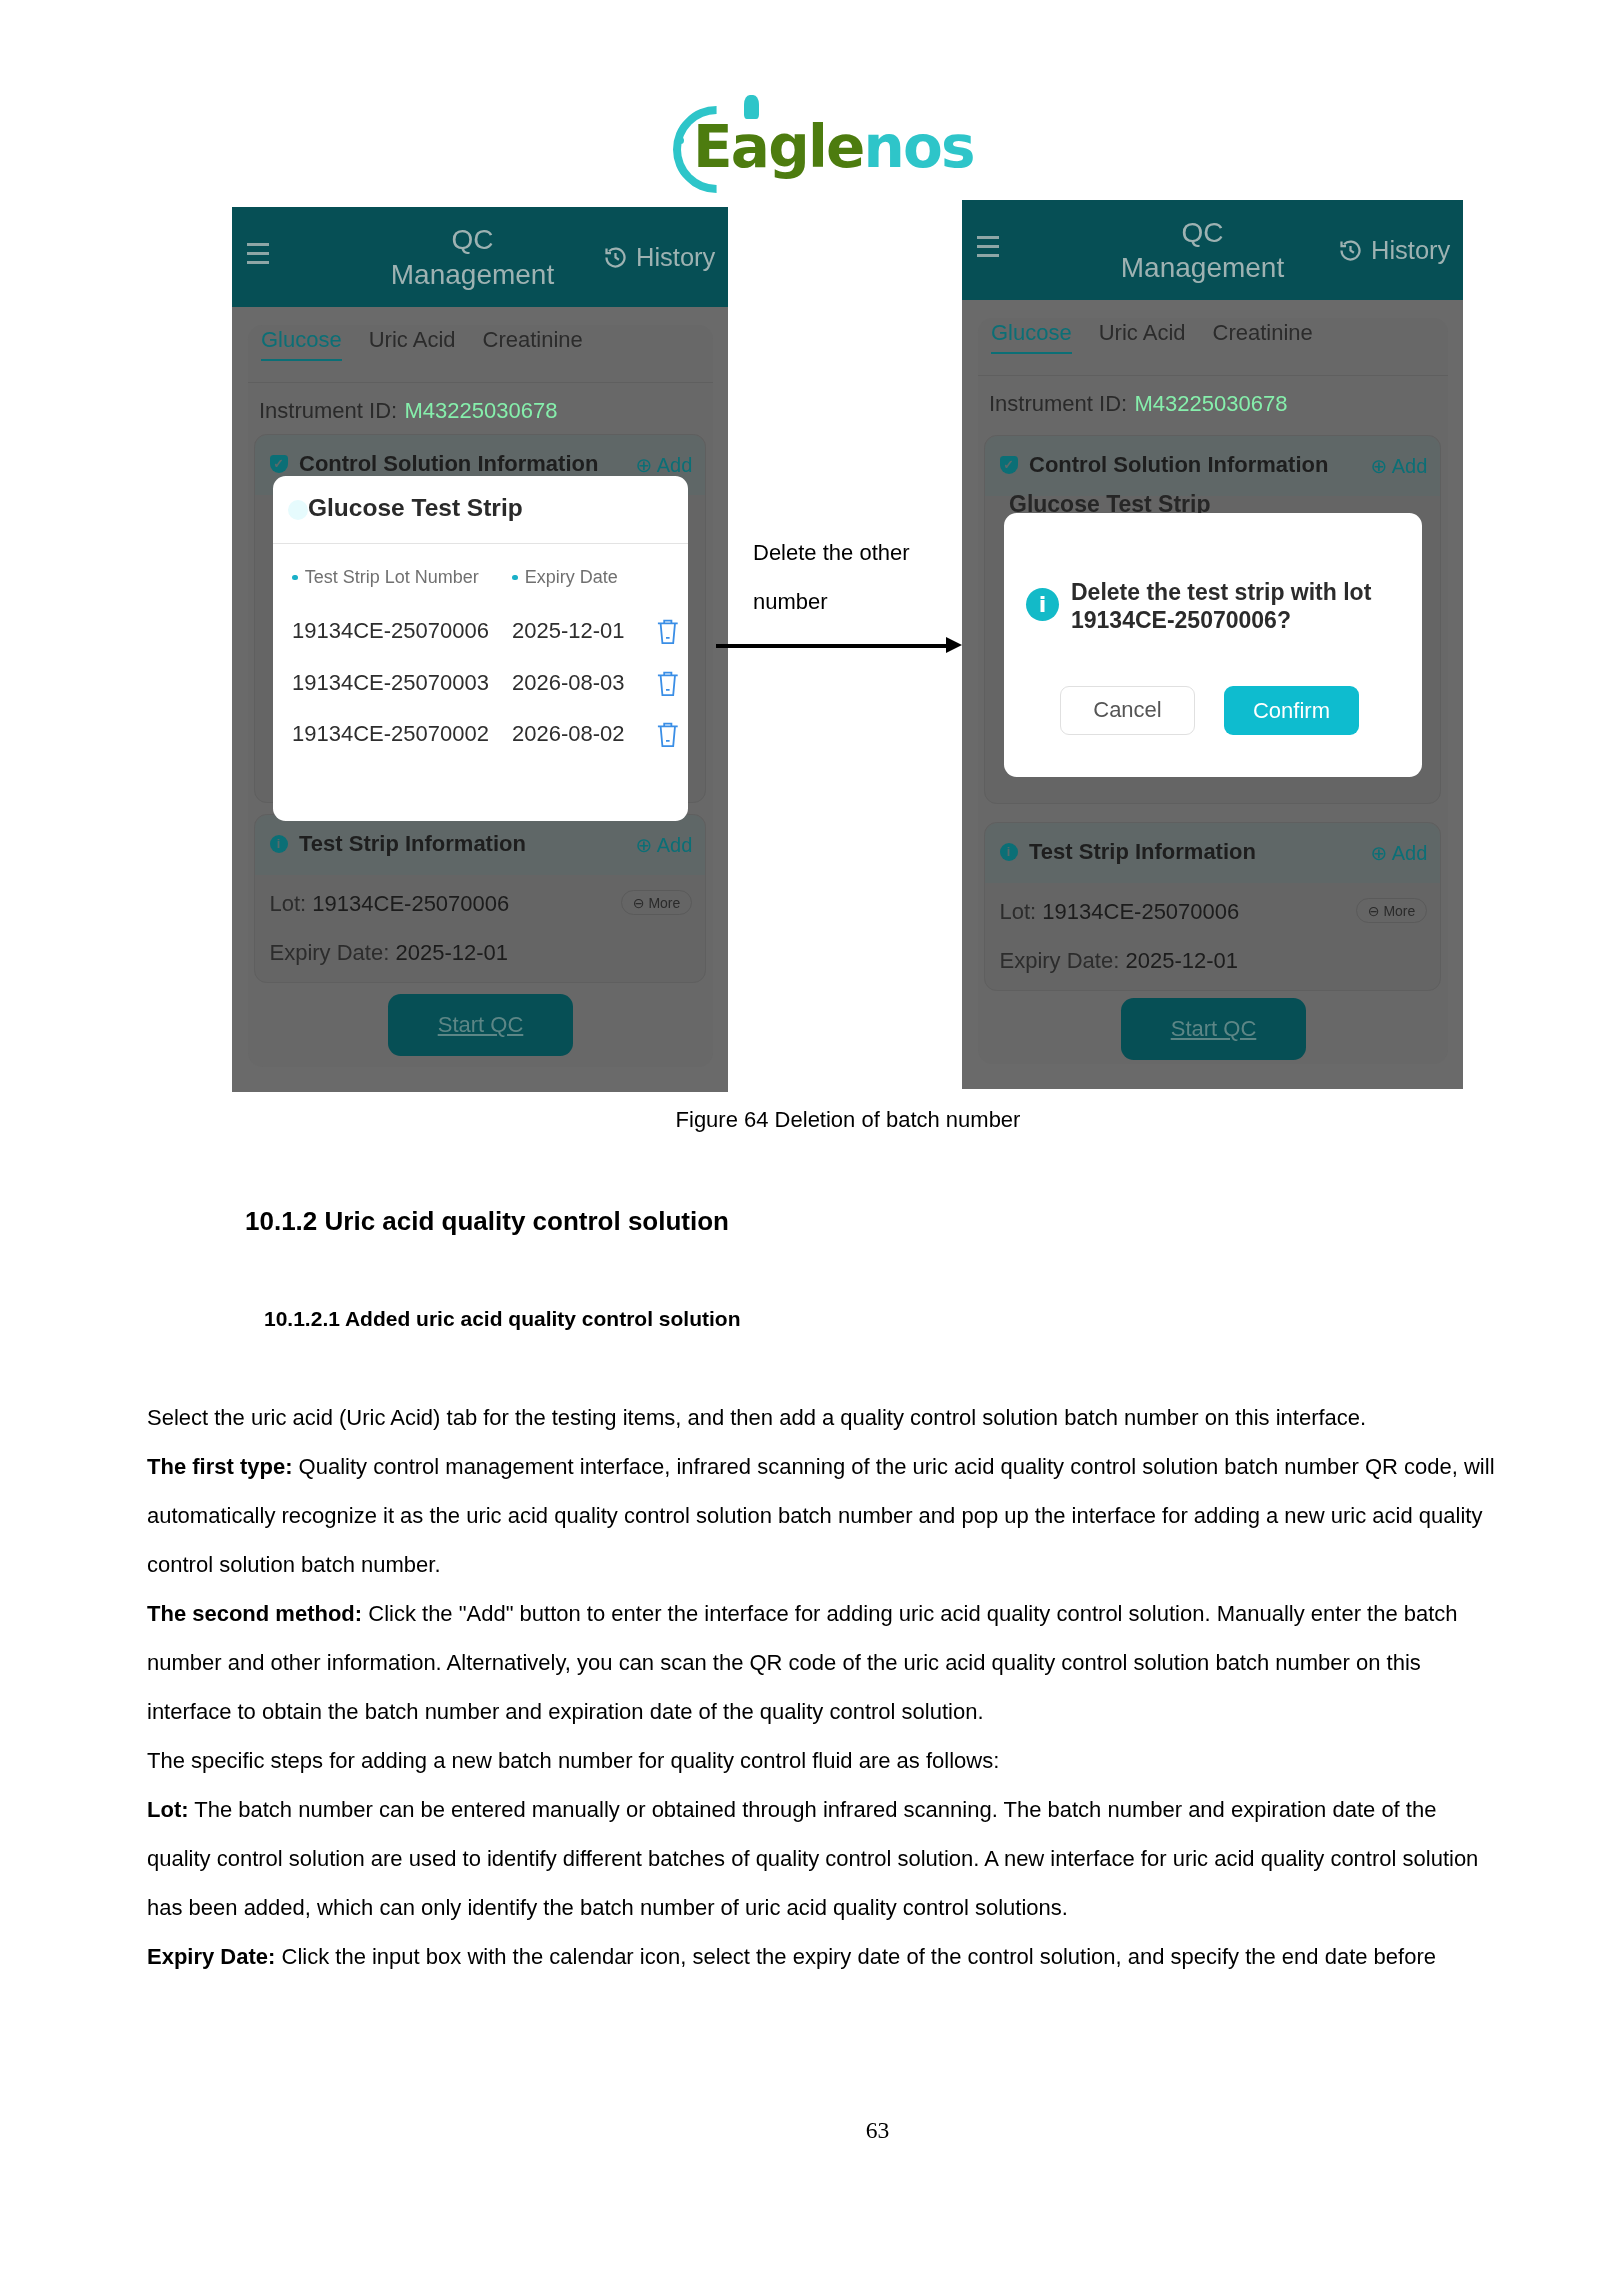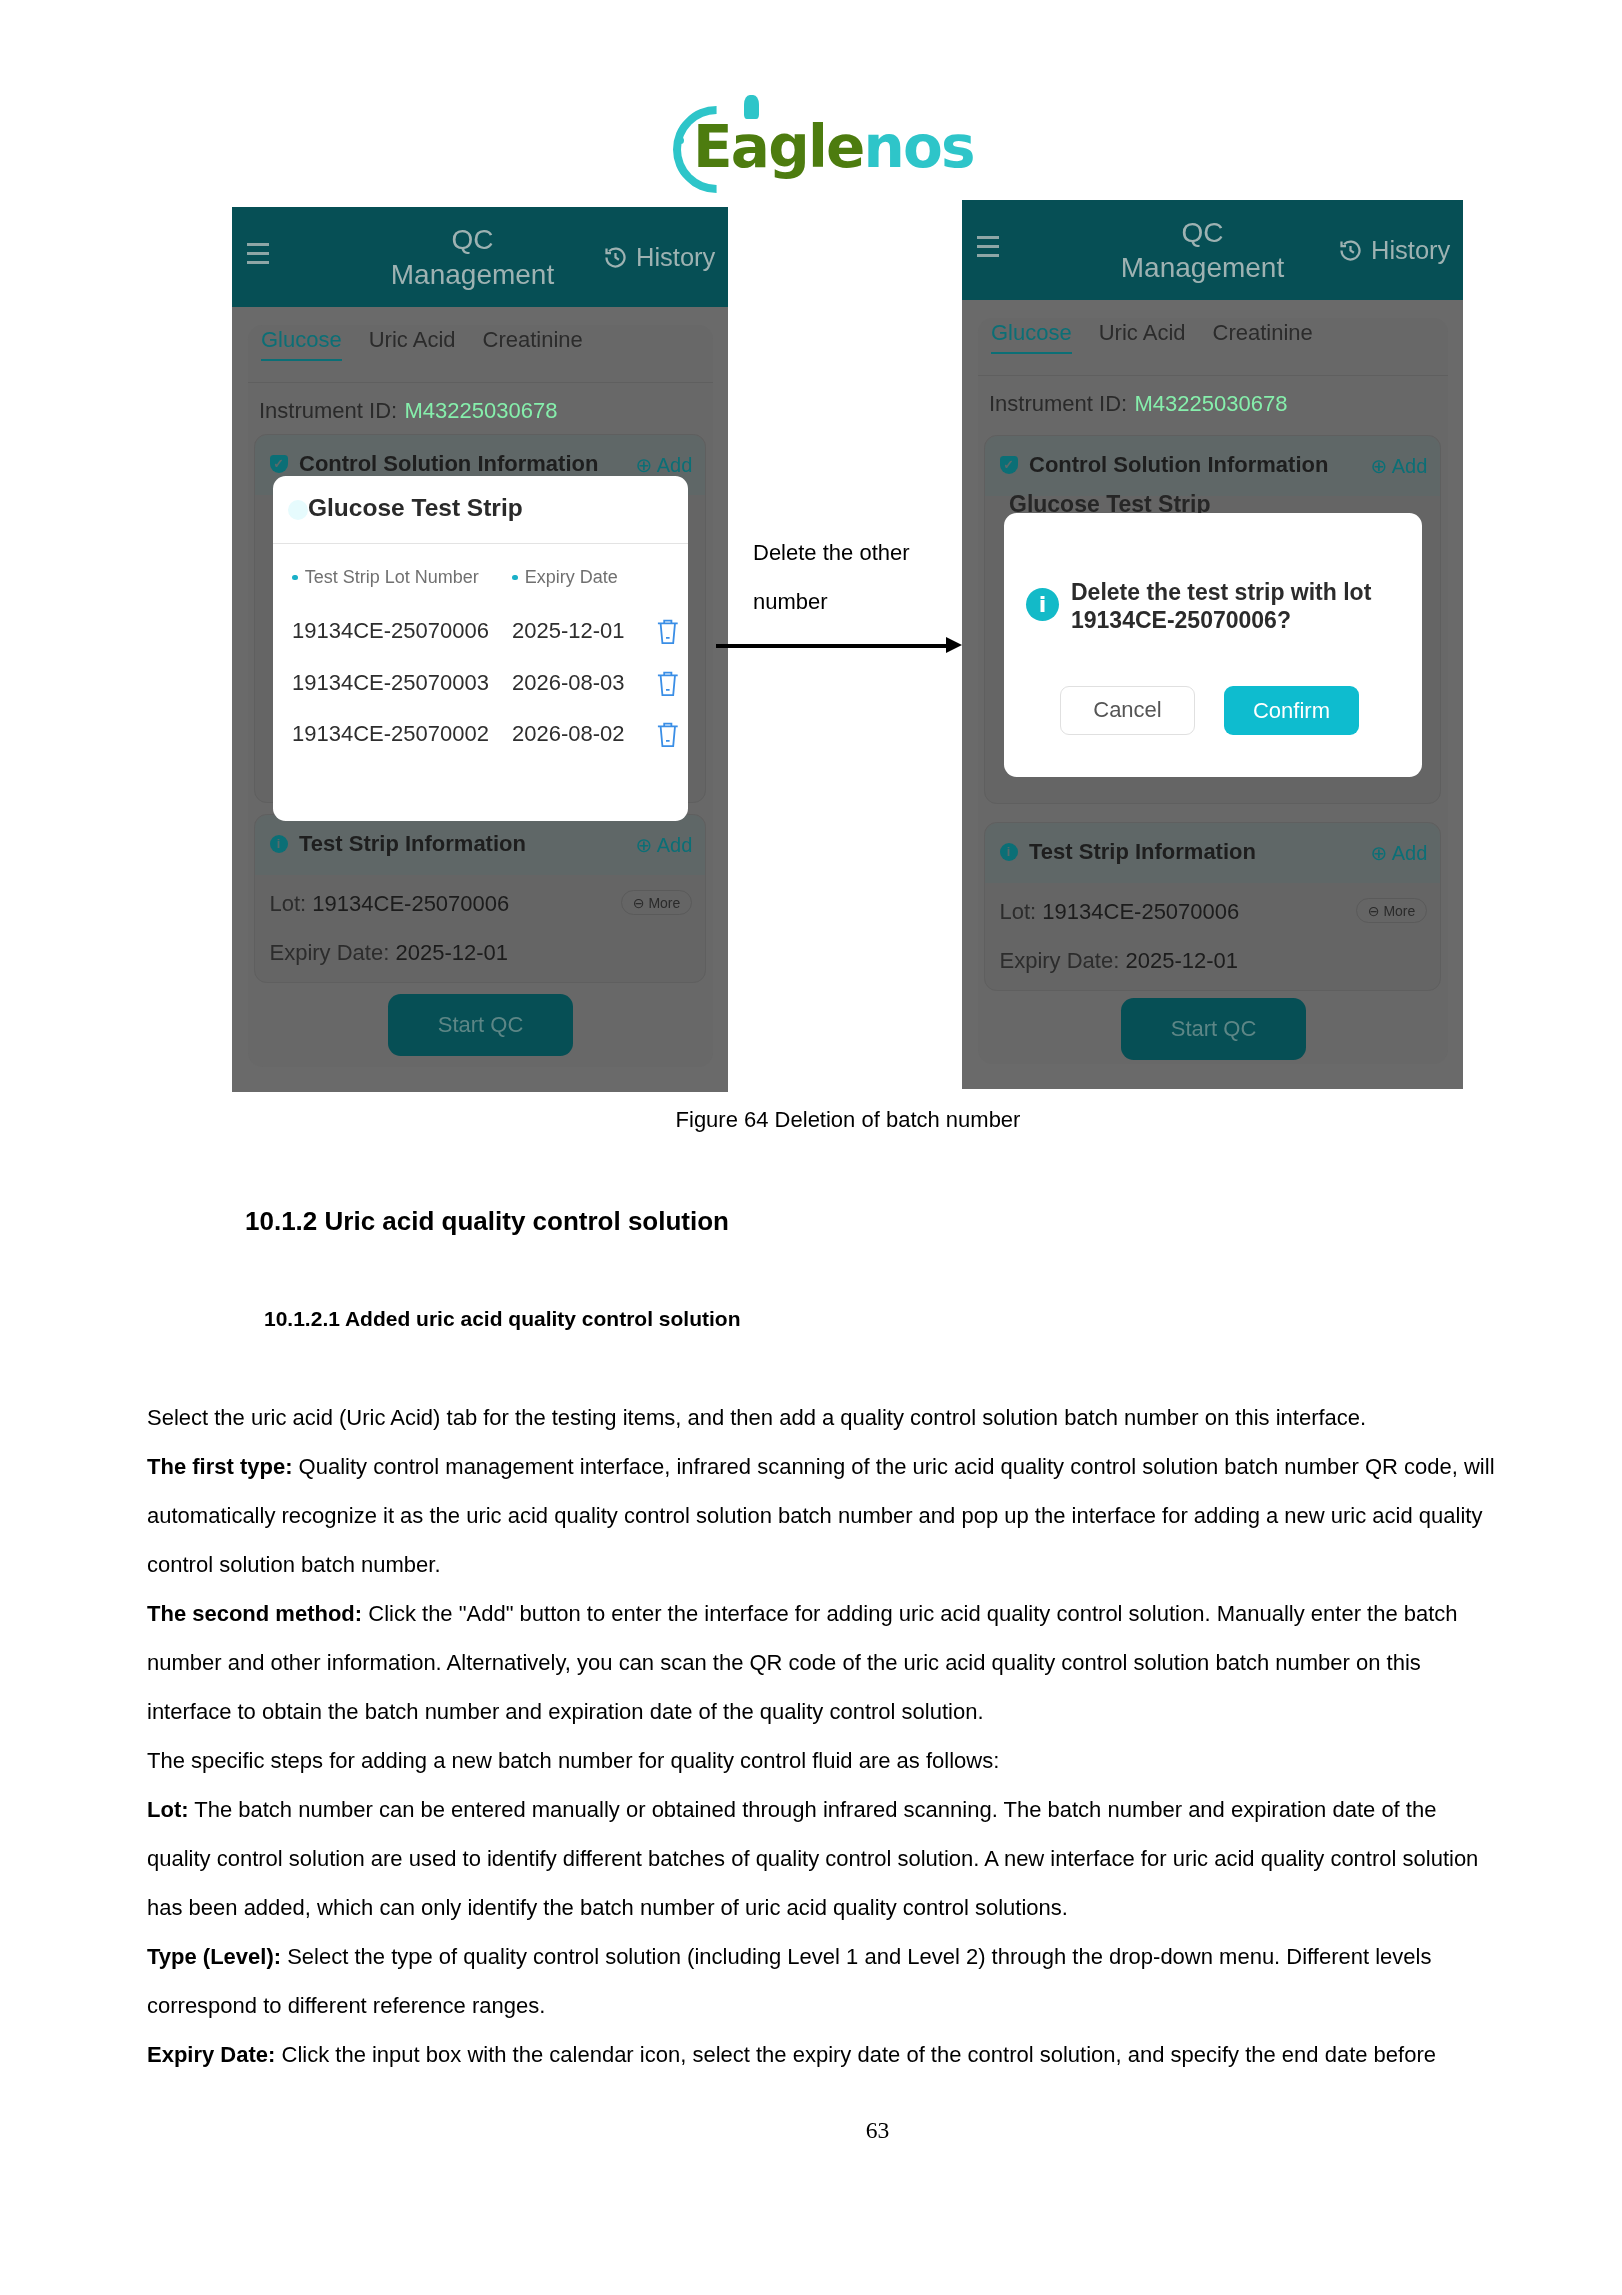--- a/index.html
+++ b/index.html
@@ -34,21 +34,21 @@
   .instr b { font-weight: normal; color: #86efac; margin-left: 7.3px; }
   .card { position: absolute; left: 22px; right: 22px; border: 0.9px solid #5f5f5f; border-radius: 12.7px; background: #656565; }
   .card-head { height: 60px; background: #5f6767; border-radius: 12.7px 12.7px 0 0; position: relative; }
   .card-title { position: absolute; left: 44px; top: 16.4px; font-size: 22px; font-weight: bold; color: #1e1e1e; }
   .card-icon { position: absolute; left: 14.5px; top: 20px; width: 18px; height: 18px; border-radius: 50%; background: #0b6f76; color: #5a6a6a; font-size: 12.7px; text-align: center; line-height: 18px; font-weight: bold; }
   .card-icon.shield { border-radius: 3.6px 3.6px 9px 9px; }
   .card-add { position: absolute; right: 12.7px; top: 18px; color: #0b6f76; font-size: 20px; }
   .card-line { position: absolute; left: 14.5px; font-size: 22px; color: #2c2c2c; }
   .card-line b { font-weight: normal; color: #1c1c1c; }
   .more-btn { position: absolute; right: 12.7px; top: 75px; border: 1.8px solid #5a5a5a; border-radius: 20px; padding: 3.6px 11px; font-size: 14px; color: #2a2a2a; }
-  .start-qc { position: absolute; width: 185px; height: 62px; border-radius: 12.7px; background: #064f55; color: #5d8686; font-size: 22px; text-align: center; line-height: 62px; }
+  .start-qc { position: absolute; width: 185px; height: 62px; border-radius: 12.7px; background: #064f55; color: #5d8686; font-size: 22px; text-align: center; line-height: 62px; text-decoration: underline; }
 
   
   .modal-list { position: absolute; left: 41px; top: 269px; width: 415px; height: 345px; background: #ffffff; border-radius: 12.7px; }
   .ml-title { position: absolute; left: 35px; top: 18px; font-size: 24.5px; font-weight: bold; color: #2a2a2a; }
   .ml-dotbig { position: absolute; left: 14.5px; top: 23.6px; width: 20px; height: 20px; border-radius: 50%; background: #e6fbfd; }
   .ml-sep { position: absolute; left: 0; right: 0; top: 67px; height: 0.9px; background: #e3e3e3; }
   .ml-hdr { position: absolute; top: 91px; font-size: 18px; color: #707070; display: flex; align-items: center; gap: 7.3px; }
   .ml-hdr .d { width: 5.5px; height: 5.5px; background: #1ab0c8; border-radius: 50%; display: inline-block; }
   .ml-row { position: absolute; left: 19px; right: 18px; font-size: 22px; color: #2e2e2e; }
   .ml-row .lot { position: absolute; left: 0; }
@@ -240,18 +240,17 @@
 <div class="caption">Figure 64 Deletion of batch number</div>
 <div class="h2">10.1.2 Uric acid quality control solution</div>
 <div class="h3">10.1.2.1 Added uric acid quality control solution</div>
 
 <div class="para">
   <p>Select the uric acid (Uric Acid) tab for the testing items, and then add a quality control solution batch number on this interface.</p>
   <p><b>The first type:</b><span> Quality control management interface, infrared scanning of the uric acid quality control solution batch number QR code, will automatically recognize it as the uric acid quality control solution batch number and pop up the interface for adding a new uric acid quality control solution batch number.</span></p>
   <p><b>The second method:</b><span> Click the "Add" button to enter the interface for adding uric acid quality control solution. Manually enter the batch number and other information. Alternatively, you can scan the QR code of the uric acid quality control solution batch number on this interface to obtain the batch number and expiration date of the quality control solution.</span></p>
   <p>The specific steps for adding a new batch number for quality control fluid are as follows:</p>
   <p><b>Lot:</b><span> The batch number can be entered manually or obtained through infrared scanning. The batch number and expiration date of the quality control solution are used to identify different batches of quality control solution. A new interface for uric acid quality control solution has been added, which can only identify the batch number of uric acid quality control solutions.</span></p>
-  <p><b>Type (Level):</b><span> Select the type of quality control solution (including Level 1 and Level 2) through the drop-down menu. Different levels correspond to different reference ranges.</span></p>
   <p><b>Expiry Date:</b><span> Click the input box with the calendar icon, select the expiry date of the control solution, and specify the end date before</span></p>
 </div>
 
 <div class="pagenum">63</div>
 
 
 </body></html>

